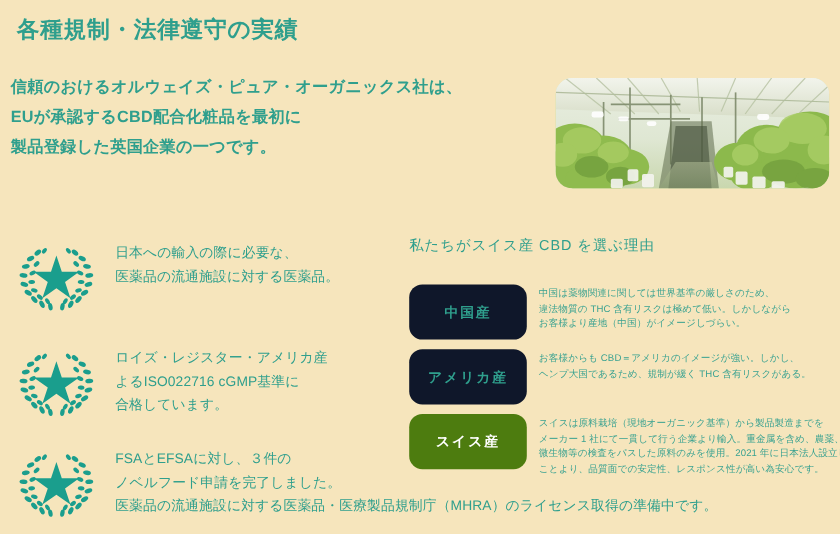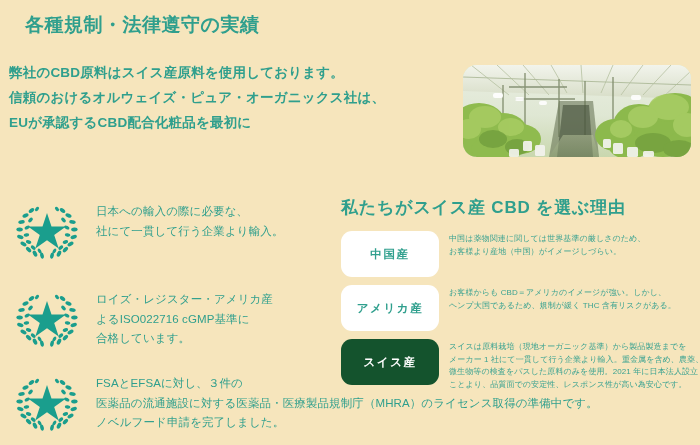--- a/index.html
+++ b/index.html
@@ -17,21 +17,21 @@
   .page {
     position: relative;
     width: 700px;
     height: 445px;
     background: #f6e5bc;
   }
 
   
   .page-title {
     position: absolute;
-    left: 25px;
+    left: 14px;
     top: 12px;
     font-size: 19px;
     font-weight: 700;
     color: #2f9f8d;
     letter-spacing: 0.5px;
     white-space: nowrap;
   }
 
   
   .intro {
@@ -97,48 +97,48 @@
   .cred-text .line { display: block; white-space: nowrap; }
 
   
   .why {
     position: absolute;
     left: 341px;
     top: 196px;
     width: 359px;
   }
   .why-title {
-    font-size: 17px;
-    font-weight: 700;
+    font-size: 12px;
+    font-weight: 400;
     color: #2f9f8d;
     letter-spacing: 0.8px;
-    margin-bottom: 12px;
+    margin-bottom: 24px;
     white-space: nowrap;
   }
   .origin-row {
     display: flex;
     align-items: flex-start;
     margin-bottom: 8px;
   }
   .pill {
     flex: 0 0 auto;
     width: 98px;
     height: 46px;
     border-radius: 11px;
     display: flex;
     align-items: center;
     justify-content: center;
     font-size: 11.5px;
     font-weight: 700;
     letter-spacing: 1.6px;
-    background: #ffffff;
+    background: #0f172a;
     color: #2f9f8d;
   }
   .pill.highlight {
-    background: #14532d;
+    background: #4d7c0f;
     color: #ffffff;
   }
   .origin-desc {
     flex: 1 1 auto;
     padding-left: 10px;
     padding-top: 2px;
     font-size: 8px;
     font-weight: 400;
     color: #3aa291;
     line-height: 12.6px;
@@ -150,23 +150,23 @@
   .cred-wide .line { white-space: nowrap; }
 </style>
 </head>
 <body>
 
 <div class="page">
 
   <div class="page-title">各種規制・法律遵守の実績</div>
 
   <div class="intro">
-    <span class="line">弊社のCBD原料はスイス産原料を使用しております。</span>
     <span class="line">信頼のおけるオルウェイズ・ピュア・オーガニックス社は、</span>
     <span class="line">EUが承認するCBD配合化粧品を最初に</span>
+    <span class="line">製品登録した英国企業の一つです。</span>
   </div>
 
   <div class="photo">
     <svg viewBox="0 0 228 92" preserveAspectRatio="none">
       <defs>
         <linearGradient id="sky" x1="0" y1="0" x2="0" y2="1">
           <stop offset="0%" stop-color="#e9eee2"></stop>
           <stop offset="55%" stop-color="#dfe7d3"></stop>
           <stop offset="100%" stop-color="#c9d7ae"></stop>
         </linearGradient>
@@ -306,21 +306,21 @@
               <ellipse cx="57.6" cy="39" rx="2.8" ry="1.7" transform="rotate(6 57.6 39)"></ellipse>
               <ellipse cx="55.4" cy="46" rx="2.8" ry="1.7" transform="rotate(-16 55.4 46)"></ellipse>
               <ellipse cx="50.8" cy="51.6" rx="2.8" ry="1.7" transform="rotate(-38 50.8 51.6)"></ellipse>
               <ellipse cx="44.4" cy="55" rx="2.7" ry="1.6" transform="rotate(-58 44.4 55)"></ellipse>
             </g>
           </g>
         </svg>
       </div>
       <div class="cred-text">
         <span class="line">日本への輸入の際に必要な、</span>
-        <span class="line">社にて一貫して行う企業より輸入。</span>
+        <span class="line">医薬品の流通施設に対する医薬品。</span>
       </div>
     </div>
 
     <div class="cred-row r1">
       <div class="wreath">
         <svg viewBox="0 0 74 68">
           <g fill="#1a9e8d">
             <path d="M37 17 L41.5 30.5 L56 30.5 L44.2 39 L48.7 52.5 L37 44.2 L25.3 52.5 L29.8 39 L18 30.5 L32.5 30.5 Z"></path>
             <g>
               <ellipse cx="21.5" cy="14.5" rx="3.1" ry="1.9" transform="rotate(-38 21.5 14.5)"></ellipse>
@@ -407,34 +407,35 @@
               <ellipse cx="57.6" cy="39" rx="2.8" ry="1.7" transform="rotate(6 57.6 39)"></ellipse>
               <ellipse cx="55.4" cy="46" rx="2.8" ry="1.7" transform="rotate(-16 55.4 46)"></ellipse>
               <ellipse cx="50.8" cy="51.6" rx="2.8" ry="1.7" transform="rotate(-38 50.8 51.6)"></ellipse>
               <ellipse cx="44.4" cy="55" rx="2.7" ry="1.6" transform="rotate(-58 44.4 55)"></ellipse>
             </g>
           </g>
         </svg>
       </div>
       <div class="cred-text cred-wide">
         <span class="line">FSAとEFSAに対し、３件の</span>
+        <span class="line">ノベルフード申請を完了しました。</span>
         <span class="line">医薬品の流通施設に対する医薬品・医療製品規制庁（MHRA）のライセンス取得の準備中です。</span>
-        <span class="line">ノベルフード申請を完了しました。</span>
       </div>
     </div>
 
   </div>
 
   <div class="why">
     <div class="why-title">私たちがスイス産 CBD を選ぶ理由</div>
 
     <div class="origin-row">
       <div class="pill">中国産</div>
       <div class="origin-desc">
         <span class="line">中国は薬物関連に関しては世界基準の厳しさのため、</span>
+        <span class="line">違法物質の THC 含有リスクは極めて低い。しかしながら</span>
         <span class="line">お客様より産地（中国）がイメージしづらい。</span>
       </div>
     </div>
 
     <div class="origin-row">
       <div class="pill">アメリカ産</div>
       <div class="origin-desc">
         <span class="line">お客様からも CBD＝アメリカのイメージが強い。しかし、</span>
         <span class="line">ヘンプ大国であるため、規制が緩く THC 含有リスクがある。</span>
       </div>

